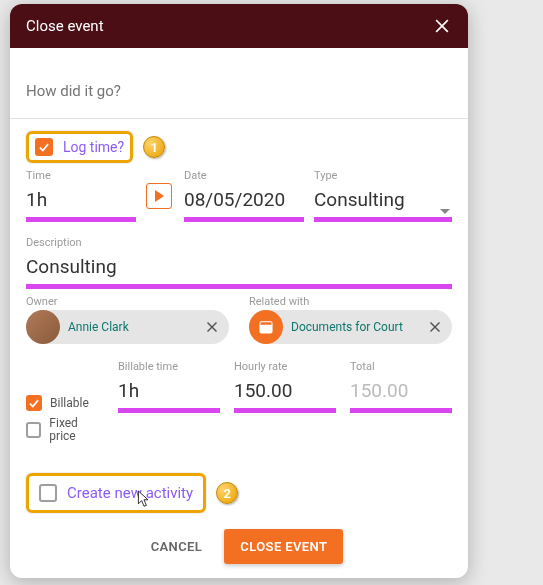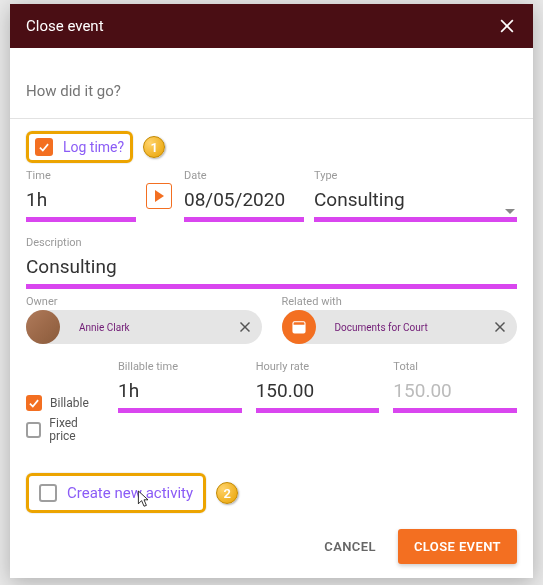--- a/index.html
+++ b/index.html
@@ -1,19 +1,19 @@
 <!DOCTYPE html>
 <html><head>
 <meta charset="utf-8">
 <style>
   * { box-sizing: border-box; margin: 0; padding: 0; font-family: -apple-system, BlinkMacSystemFont, "Segoe UI", Roboto, Arial, sans-serif; }
   body { background: #e9e9e9; width: 543px; height: 585px; position: relative; }
   .modal {
-    position: absolute; left: 10px; top: 4px; width: 523px; height: 574px;
-    background: #fff; border-radius: 0; overflow: hidden;
+    position: absolute; left: 10px; top: 4px; width: 458px; height: 574px;
+    background: #fff; border-radius: 12px; overflow: hidden;
     box-shadow: 0 4px 20px rgba(0,0,0,0.25);
   }
   .titlebar {
     background: #4a0e14;
     color: #fff; height: 44px; display: flex; align-items: center;
     padding: 0 16px; justify-content: space-between;
   }
   .titlebar span { font-size: 15px; }
   .close-x { width: 20px; height: 20px; stroke: #fff; cursor: pointer; }
 
@@ -88,37 +88,37 @@
   .chip .avatar {
     width:34px; height:34px; border-radius:50%;
     background: linear-gradient(135deg,#b07a5a 0%, #8a5a3a 100%);
     flex-shrink:0;
   }
   .chip .icn {
     width:34px; height:34px; border-radius:50%; background:#f36f21;
     display:flex; align-items:center; justify-content:center; flex-shrink:0;
   }
   .chip .icn svg { width:18px; height:18px; fill:#fff; }
-  .chip .chiptext { flex:1; padding:0 8px; font-size:10px; color:#701a75; white-space:nowrap; overflow:hidden; text-overflow:ellipsis;margin-left:11px; }
+  .chip .chiptext { flex:1; padding:0 8px; font-size:12px; color:#0f766e; white-space:nowrap; overflow:hidden; text-overflow:ellipsis; }
   .chip .xbtn { width:18px; height:18px; stroke:#555; cursor:pointer; }
 
   .billing { margin-top:16px; display:flex; gap:14px; align-items:flex-start; }
   .billing-left { width:78px;margin-top:35px; }
   .mini-chk { display:flex; align-items:center; margin-bottom:6px; }
   .mini-chk .chklabel { font-size:12px; color:#555; }
   .bcol { flex:1; }
   .bcol .inp.read { color:#bbb; }
 
   .create-row { display:flex; align-items:center; margin-top:24px; }
   .create-row .hilite { padding:8px 10px; }
   .cursor-svg { width:16px; height:20px; position:relative; top:6px; left:-102px; }
 
   .footer {
     position:absolute; bottom:0; left:4px; right:0;
-    display:flex; justify-content:flex-end; align-items:center;
+    display:flex; justify-content:center; align-items:center;
     padding:14px 16px; gap:10px;
   }
   .btn-cancel {
     background:transparent; border:none; color:#666;
     font-size:13px; font-weight:600; letter-spacing:0.4px;
     padding:8px 12px; cursor:pointer;
   }
   .btn-close {
     background:#f36f21; border:none; color:#fff;
     font-size:13px; font-weight:600; letter-spacing:0.4px;

